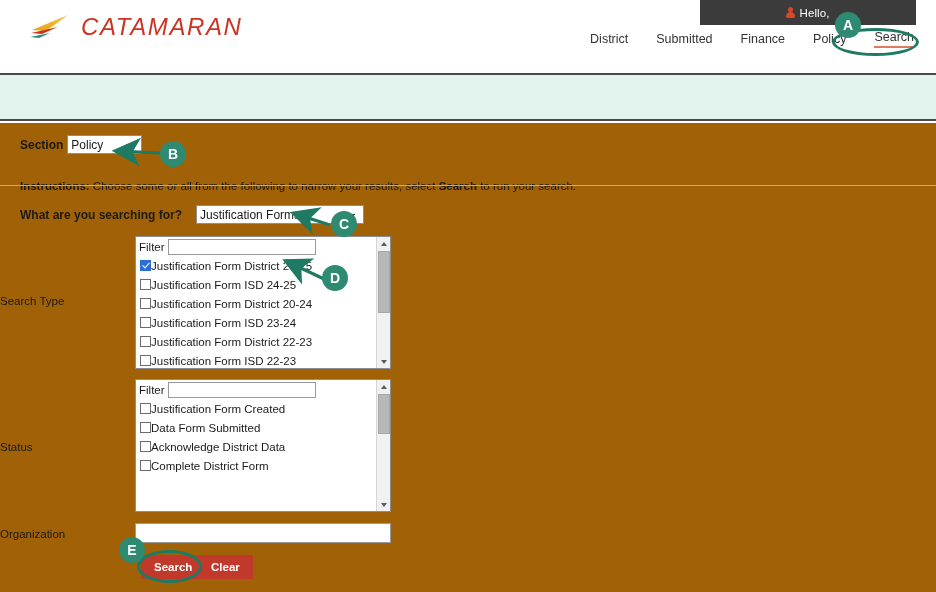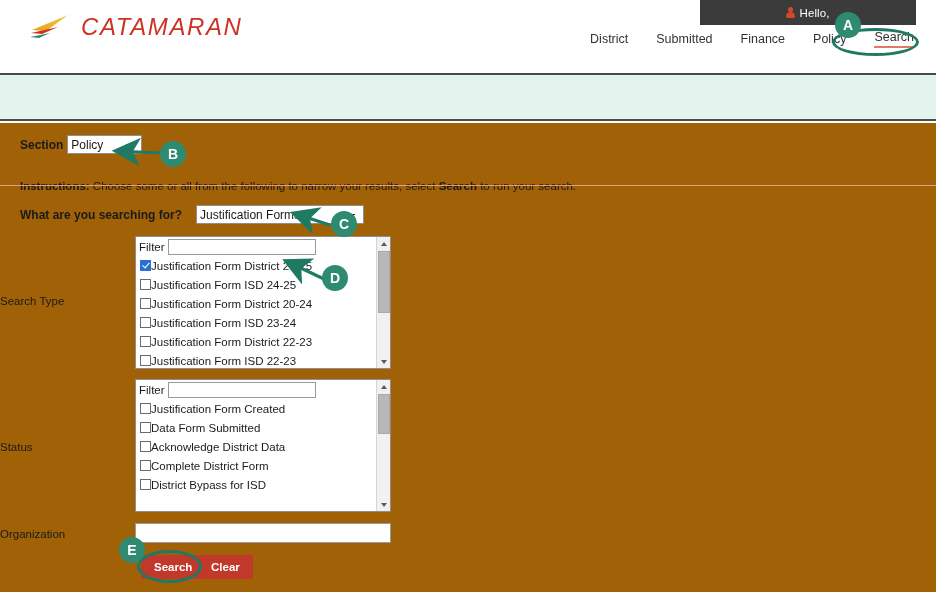--- a/index.html
+++ b/index.html
@@ -377,24 +377,20 @@
         <span>Data Form Submitted</span>
       </div>
       <div class="opt">
         <input type="checkbox" style="">
         <span>Acknowledge District Data</span>
       </div>
       <div class="opt">
         <input type="checkbox" style="">
         <span>Complete District Form</span>
       </div>
-      <div class="opt">
-        <input type="checkbox" style="">
-        <span>District Bypass for ISD</span>
-      </div>
       <div class="sbar">
         <div class="arrow up">
             <i></i>
           </div>
         <div class="thumb" style="top:14px; height:40px;"></div>
         <div class="arrow down">
             <i></i>
           </div>
       </div>
     </div>

